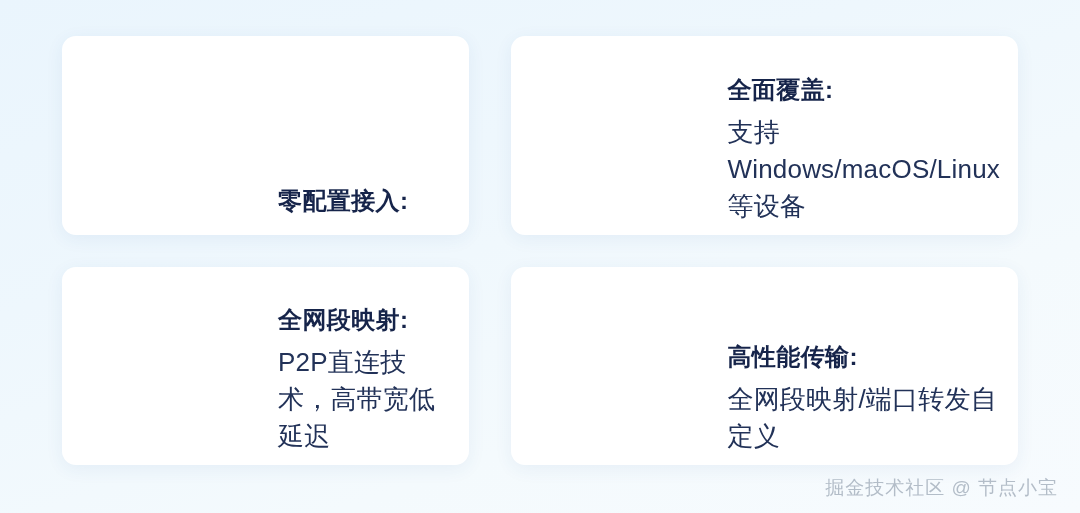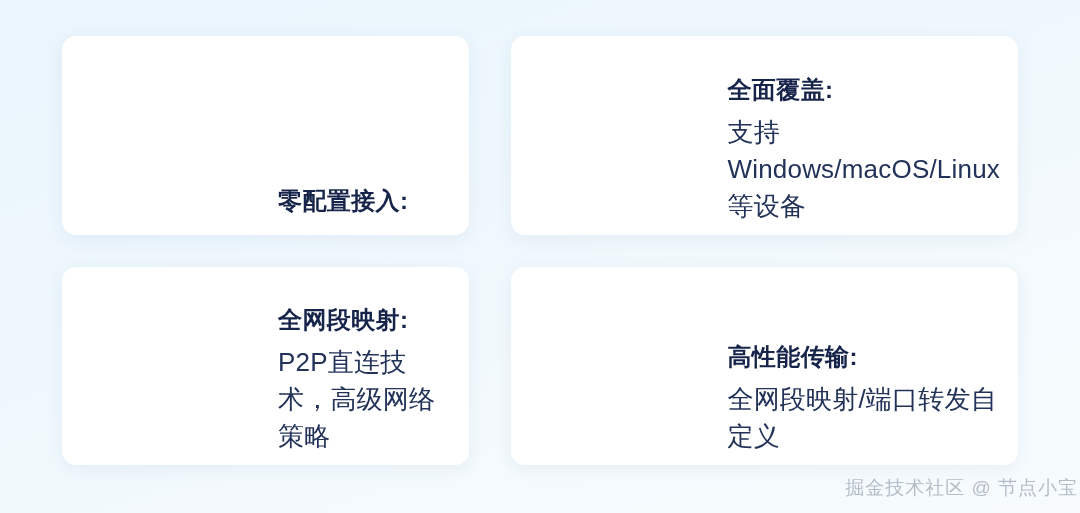--- a/index.html
+++ b/index.html
@@ -111,21 +111,21 @@
   .card-desc {
     font-size: 26px;
     font-weight: normal;
     color: #223258;
     line-height: 1.42;
     letter-spacing: .2px;
   }
 
   .watermark {
     position: absolute;
-    right: 2px;
+    right: 22px;
     bottom: 12px;
     font-size: 19px;
     color: #9aa6b4;
     letter-spacing: 1px;
     opacity: .72;
     white-space: nowrap;
     pointer-events: none;
   }
 </style>
 </head>
@@ -298,21 +298,21 @@
         <g fill="none" stroke="url(#cy3)" stroke-width="14" stroke-linecap="round">
           <path d="M70 98 A28 28 0 0 1 114 94"></path>
         </g>
         <circle cx="92" cy="111" r="11" fill="url(#cy3)"></circle>
         <path d="M52 110 A45 45 0 0 0 128 133" fill="none" stroke="url(#cy3b)" stroke-width="17" stroke-linecap="butt"></path>
         <polygon points="118,88 146,116 112,139" fill="url(#cy3b)"></polygon>
       </svg>
     </div>
     <div class="text-col">
       <div class="card-title">全网段映射:</div>
-      <div class="card-desc">P2P直连技术，高级网络策略</div>
+      <div class="card-desc">P2P直连技术，高带宽低延迟</div>
     </div>
   </div>
 
   <div class="card">
     <div class="icon-panel theme-dark">
       <div class="mesh"></div>
       <div class="dots"></div>
       <svg class="art" viewBox="0 0 190 200">
         <g stroke="#ffffff" stroke-width="6" stroke-linecap="round">
           <line x1="52" y1="72" x2="96" y2="48"></line>

